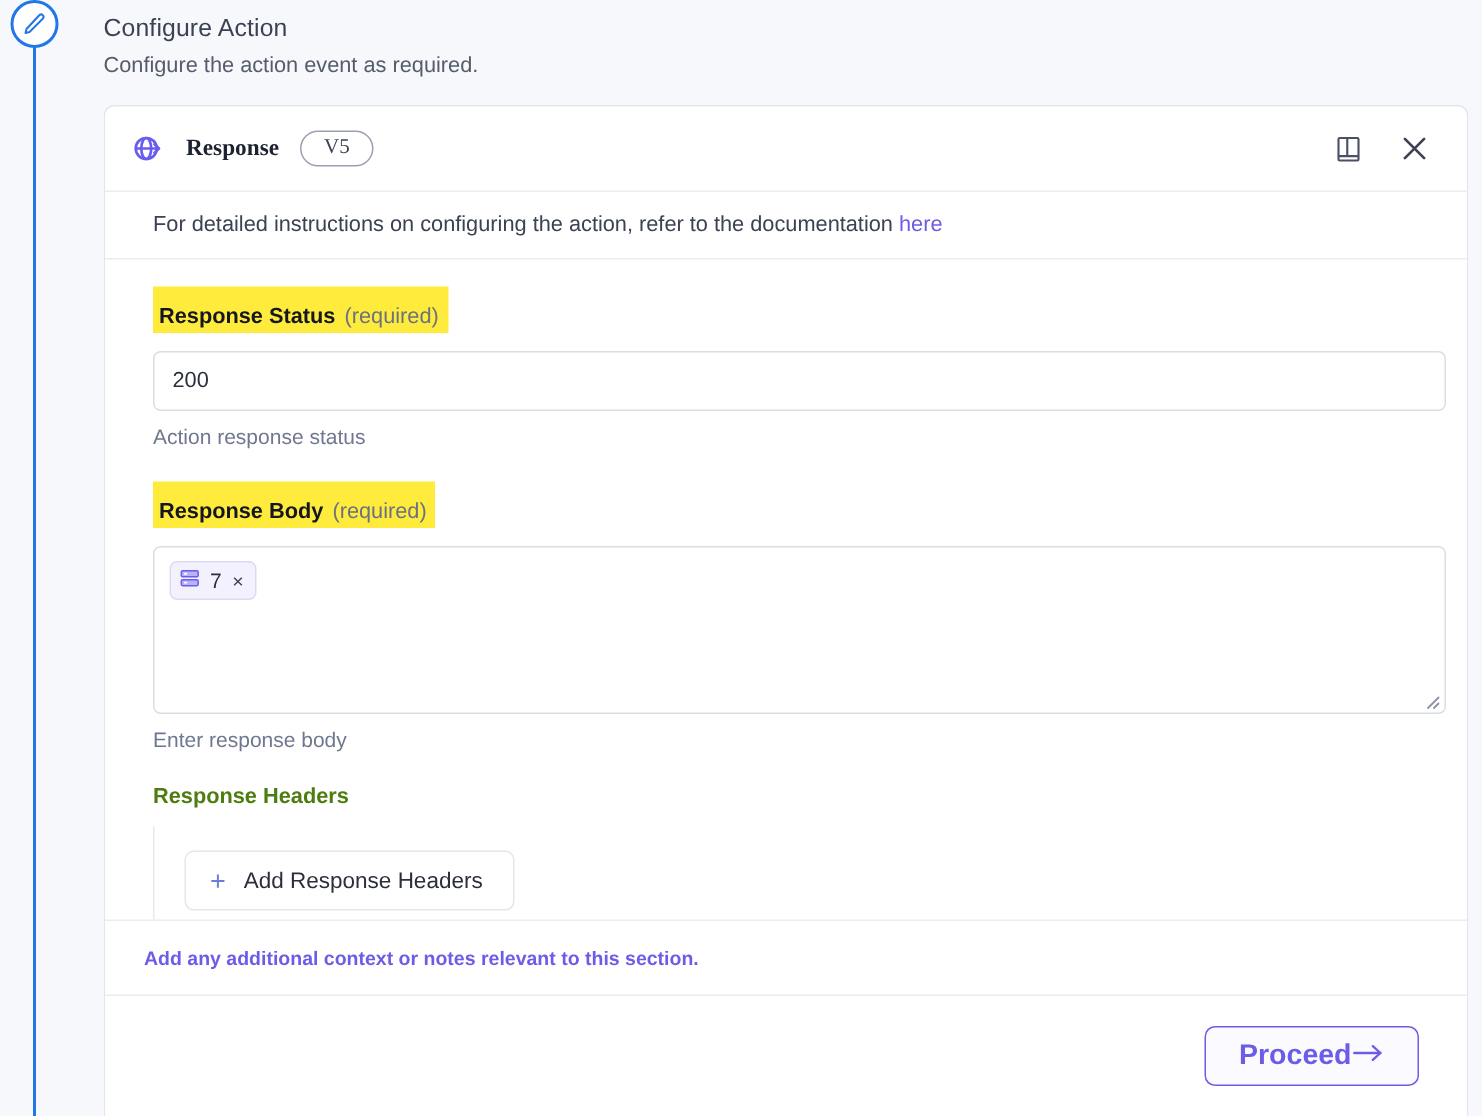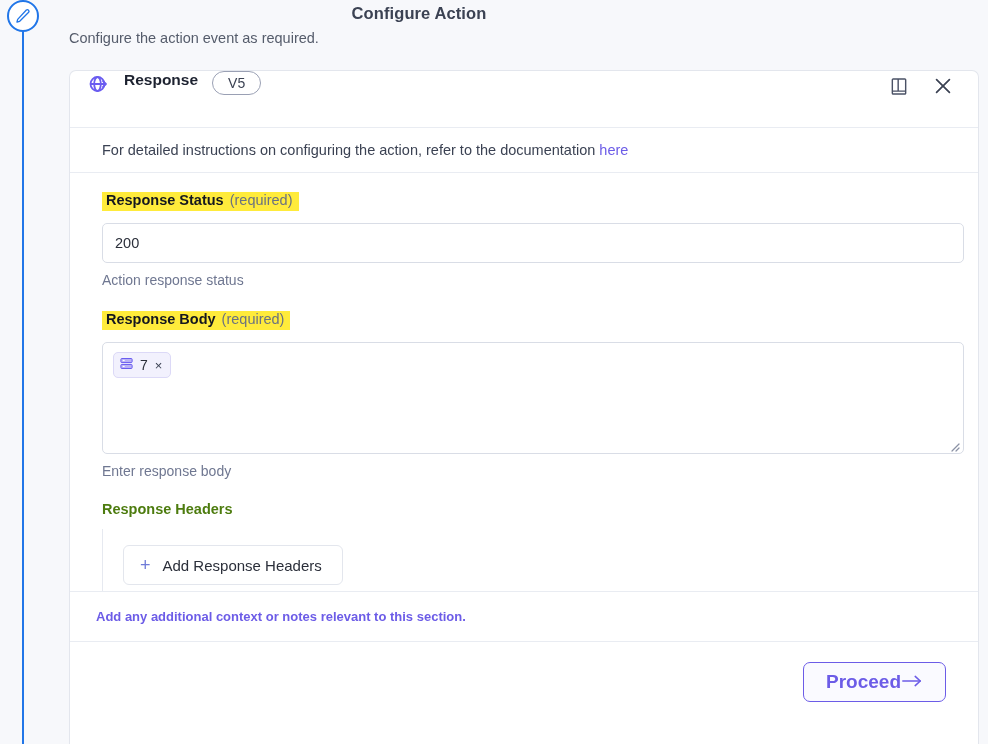--- a/index.html
+++ b/index.html
@@ -46,25 +46,24 @@
   .rail-badge svg { display: block; }
 
   
   .page-head {
     position: absolute;
     left: 69px; top: 4px;
     width: 700px;
   }
   .page-title {
     font-size: 16.5px;
-    font-weight: bold;
+    font-weight: normal;
     color: #3b4253;
     letter-spacing: .1px;
-    margin: 0 0 7px 0;
-    text-align: center;
+    margin: 6px 0 7px 0;
   }
   .page-sub {
     font-size: 14.5px;
     color: #555c6b;
     margin: 0;
   }
 
   
   .card {
     position: absolute;
@@ -76,23 +75,24 @@
     border-bottom: none;
     border-bottom-left-radius: 0;
     border-bottom-right-radius: 0;
     height: 674px;
     overflow: hidden;
   }
 
   .card-header {
     height: 57px;
     display: flex;
-    align-items: flex-start;
+    align-items: center;
     padding: 0 20px 0 16px;
     border-bottom: 1px solid #e9ecf2;
+    font-family: Liberation Serif, serif;
   }
   .card-header .logo { width: 26px; height: 26px; display:flex; align-items:center; justify-content:center; margin-right: 12px;}
   .card-title {
     font-size: 15.5px;
     font-weight: bold;
     color: #1d2230;
     margin-right: 14px;
   }
   .version-badge {
     border: 1px solid #9aa0b4;
@@ -119,21 +119,21 @@
     border-bottom: 1px solid #e9ecf2;
   }
   .doc-link { color: #6c5ce7; text-decoration: none; }
 
   
   .card-body { padding: 18px 32px 0 32px; }
 
   .field-label {
     display: inline-block;
     background: #ffeb3b;
-    padding: 0 6px 3px 4px;
+    padding: 12px 6px 3px 4px;
     font-size: 14.5px;
     font-weight: bold;
     color: #14171f;
     margin-bottom: 12px;
   }
   .field-label .req {
     font-weight: normal;
     color: #6b7280;
     margin-left: 6px;
   }

